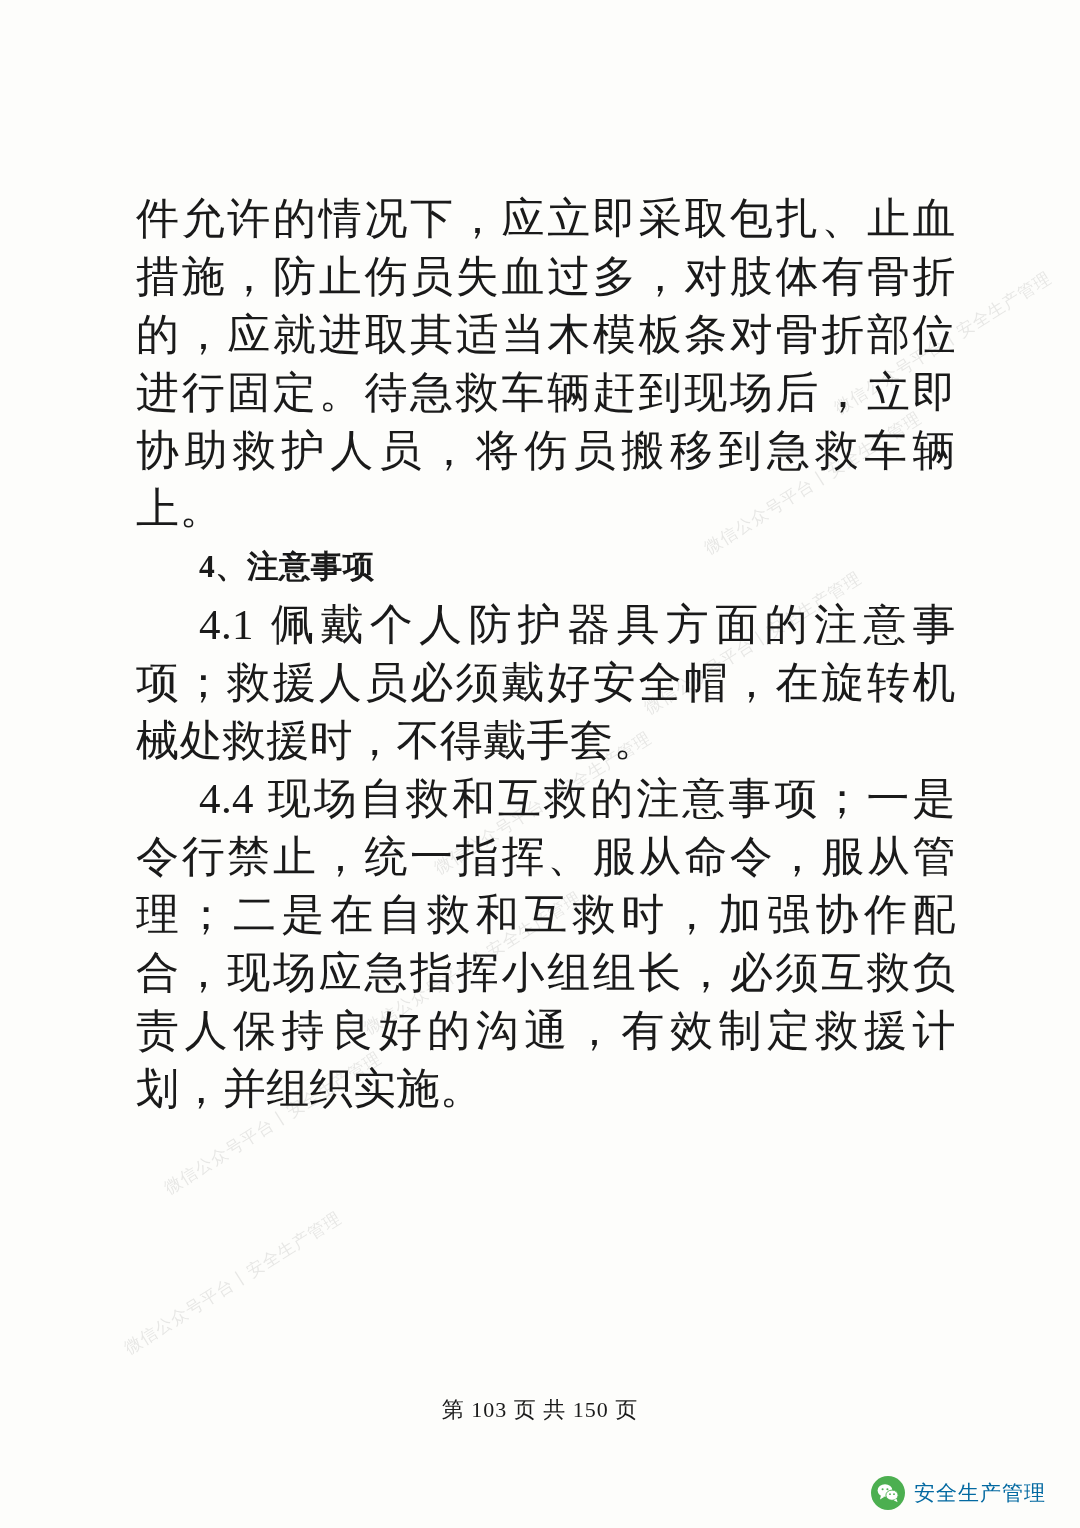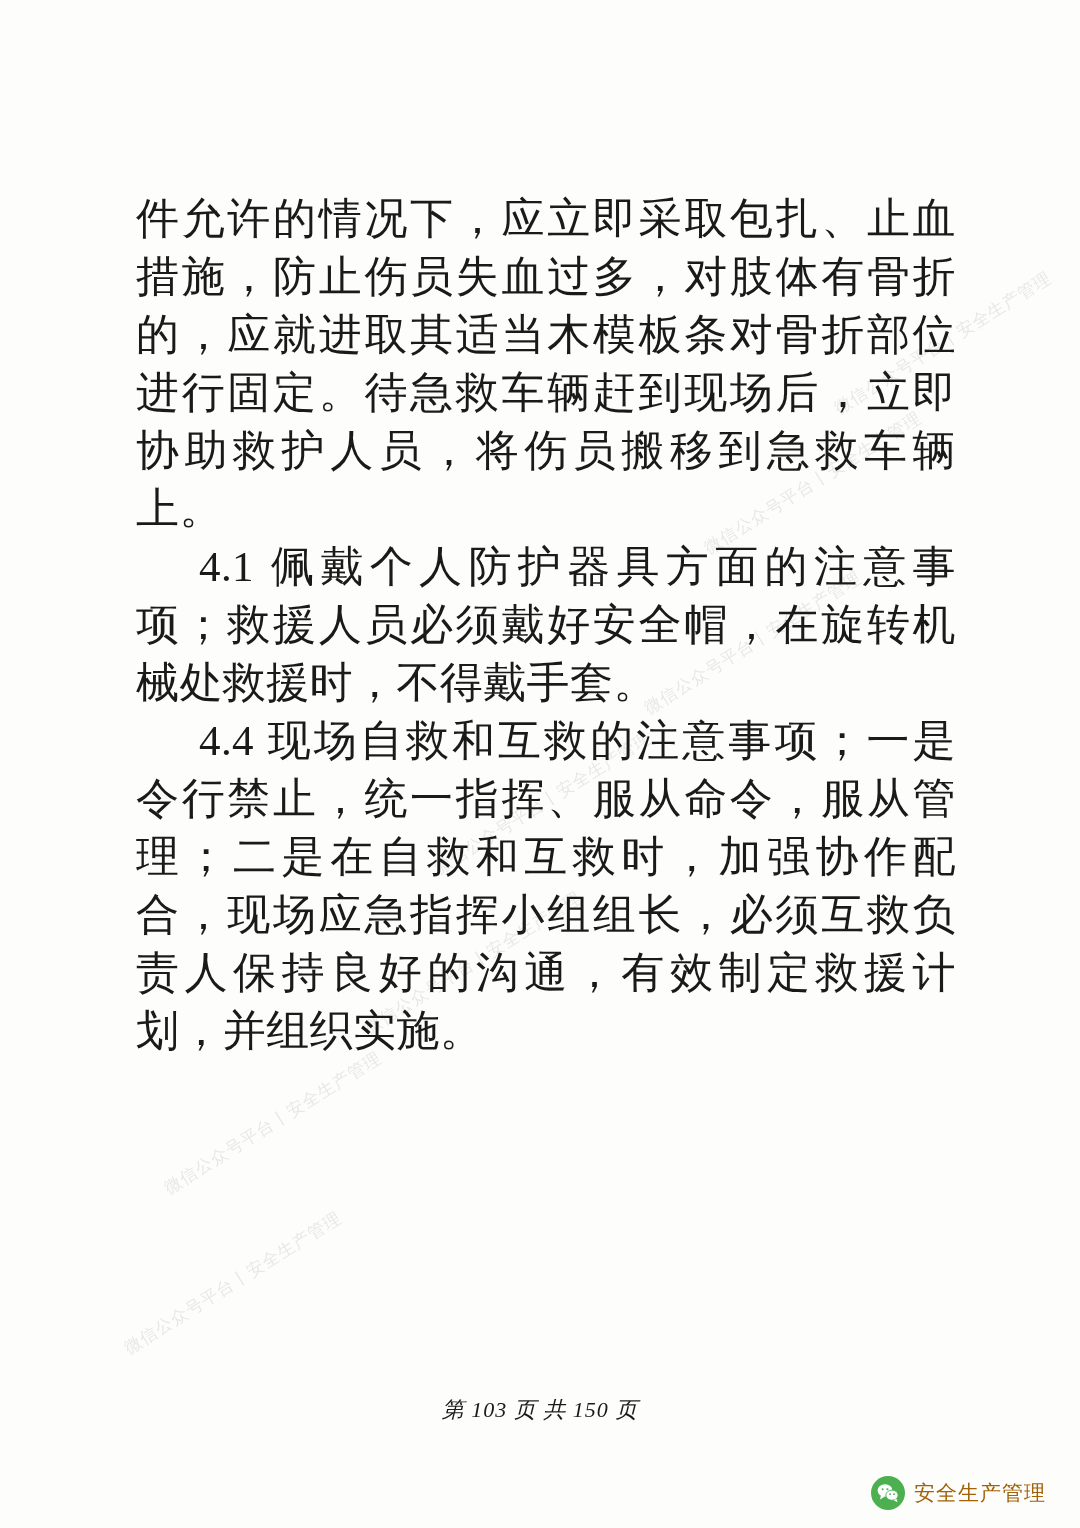--- a/index.html
+++ b/index.html
@@ -73,21 +73,20 @@
     position: absolute;
     left: 0;
     right: 0;
     top: 1395px;
     text-align: center;
     font-size: 22px;
     letter-spacing: 1px;
     color: #1a1a1a;
     z-index: 2;
     font-family: "Liberation Serif", serif;
-    font-style: italic;
   }
 
   
   .badge {
     position: absolute;
     right: 34px;
     bottom: 18px;
     display: flex;
     align-items: center;
     gap: 9px;
@@ -99,21 +98,21 @@
     border-radius: 50%;
     background: #4caf50;
     display: flex;
     align-items: center;
     justify-content: center;
     flex: none;
   }
   .badge-icon svg { display: block; }
   .badge-label {
     font-size: 21px;
-    color: #a16207;
+    color: #0369a1;
     font-family: "Liberation Sans", sans-serif;
     letter-spacing: 1px;
   }
 </style>
 </head>
 <body>
 
 <div id="page">
 
   <div class="watermark-layer">
@@ -121,20 +120,21 @@
     <div class="wm" style="left:360px; top:1020px; transform: rotate(-32deg);">微信公众号平台丨安全生产管理</div>
     <div class="wm" style="left:430px; top:860px; transform: rotate(-32deg);">微信公众号平台丨安全生产管理</div>
     <div class="wm" style="left:640px; top:700px; transform: rotate(-32deg);">微信公众号平台丨安全生产管理</div>
     <div class="wm" style="left:700px; top:540px; transform: rotate(-32deg);">微信公众号平台丨安全生产管理</div>
     <div class="wm" style="left:830px; top:400px; transform: rotate(-32deg);">微信公众号平台丨安全生产管理</div>
     <div class="wm" style="left:120px; top:1340px; transform: rotate(-32deg);">微信公众号平台丨安全生产管理</div>
   </div>
 
   <div class="content">
     <p class="para">件允许的情况下，应立即采取包扎、止血措施，防止伤员失血过多，对肢体有骨折的，应就进取其适当木模板条对骨折部位进行固定。待急救车辆赶到现场后，立即协助救护人员，将伤员搬移到急救车辆上。</p>
+    <p class="heading">4、注意事项</p>
     <p class="para indent">4.1 佩戴个人防护器具方面的注意事项；救援人员必须戴好安全帽，在旋转机械处救援时，不得戴手套。</p>
     <p class="para indent">4.4 现场自救和互救的注意事项；一是令行禁止，统一指挥、服从命令，服从管理；二是在自救和互救时，加强协作配合，现场应急指挥小组组长，必须互救负责人保持良好的沟通，有效制定救援计划，并组织实施。</p>
   </div>
 
   <div class="footer">第 103 页 共 150 页</div>
 
   <div class="badge">
     <span class="badge-icon">
       <svg width="22" height="20" viewBox="0 0 22 20" aria-hidden="true">
         <ellipse cx="8" cy="7.5" rx="7.4" ry="6.2" fill="#ffffff"></ellipse>

